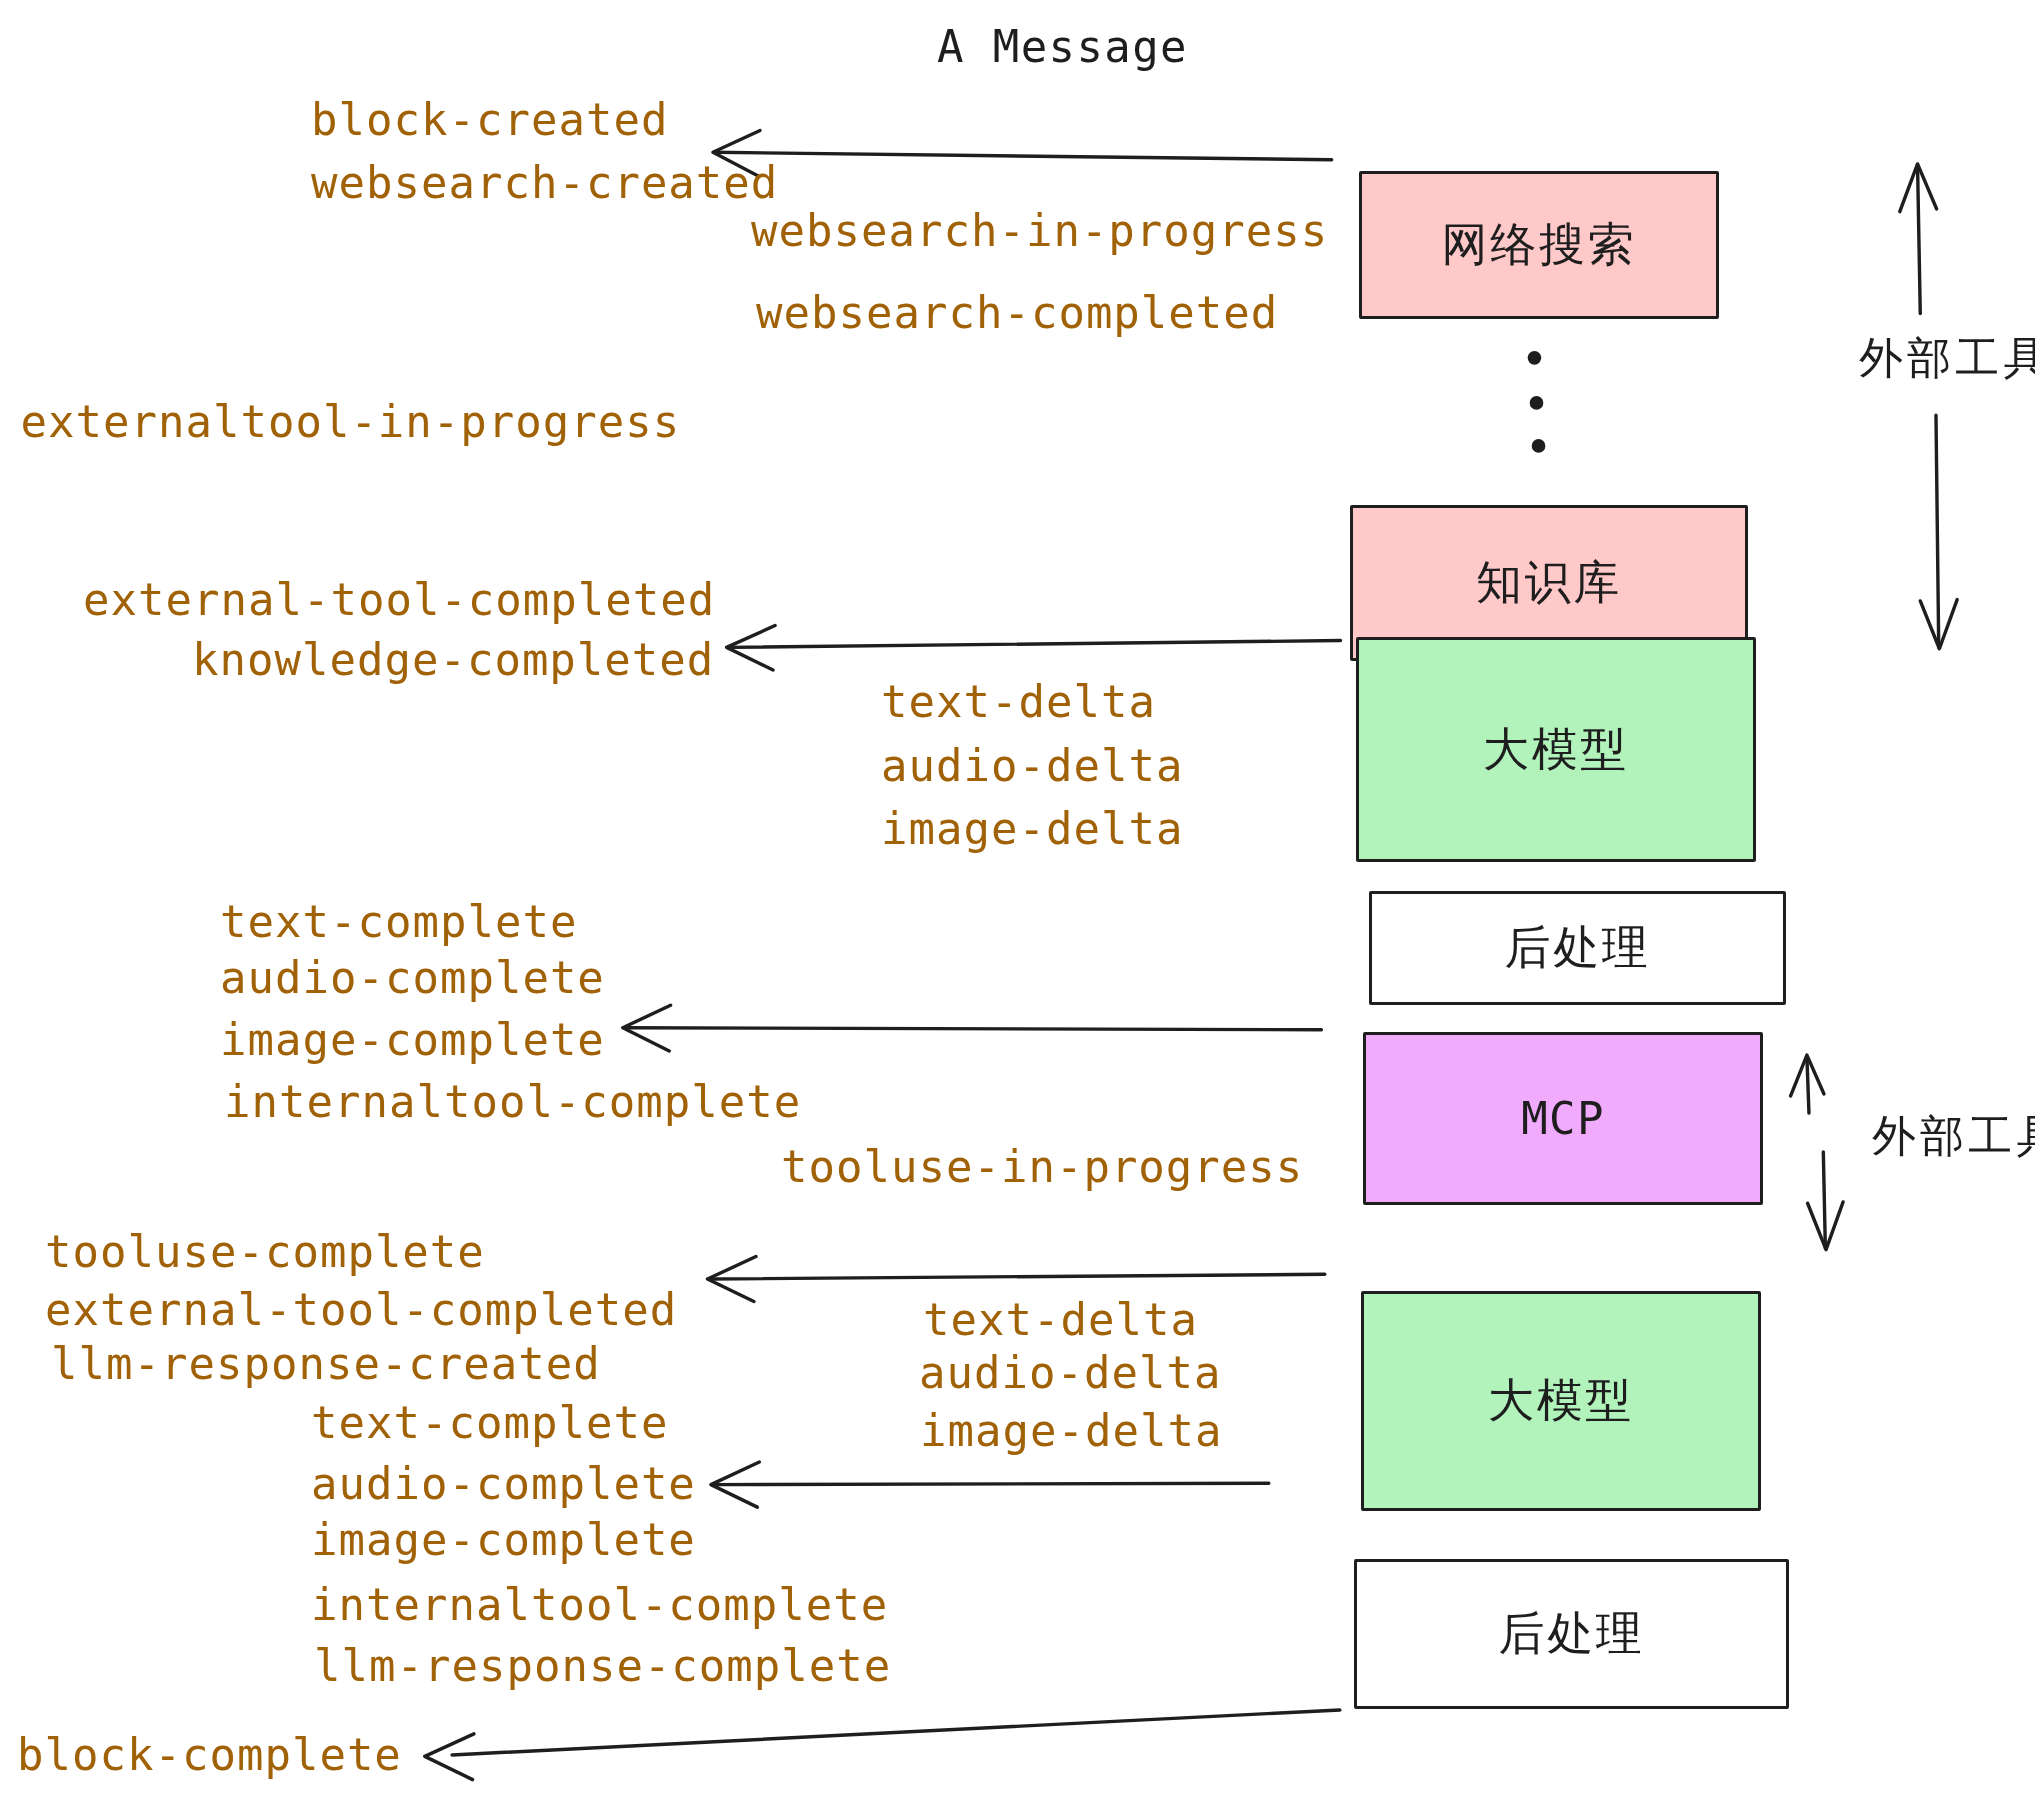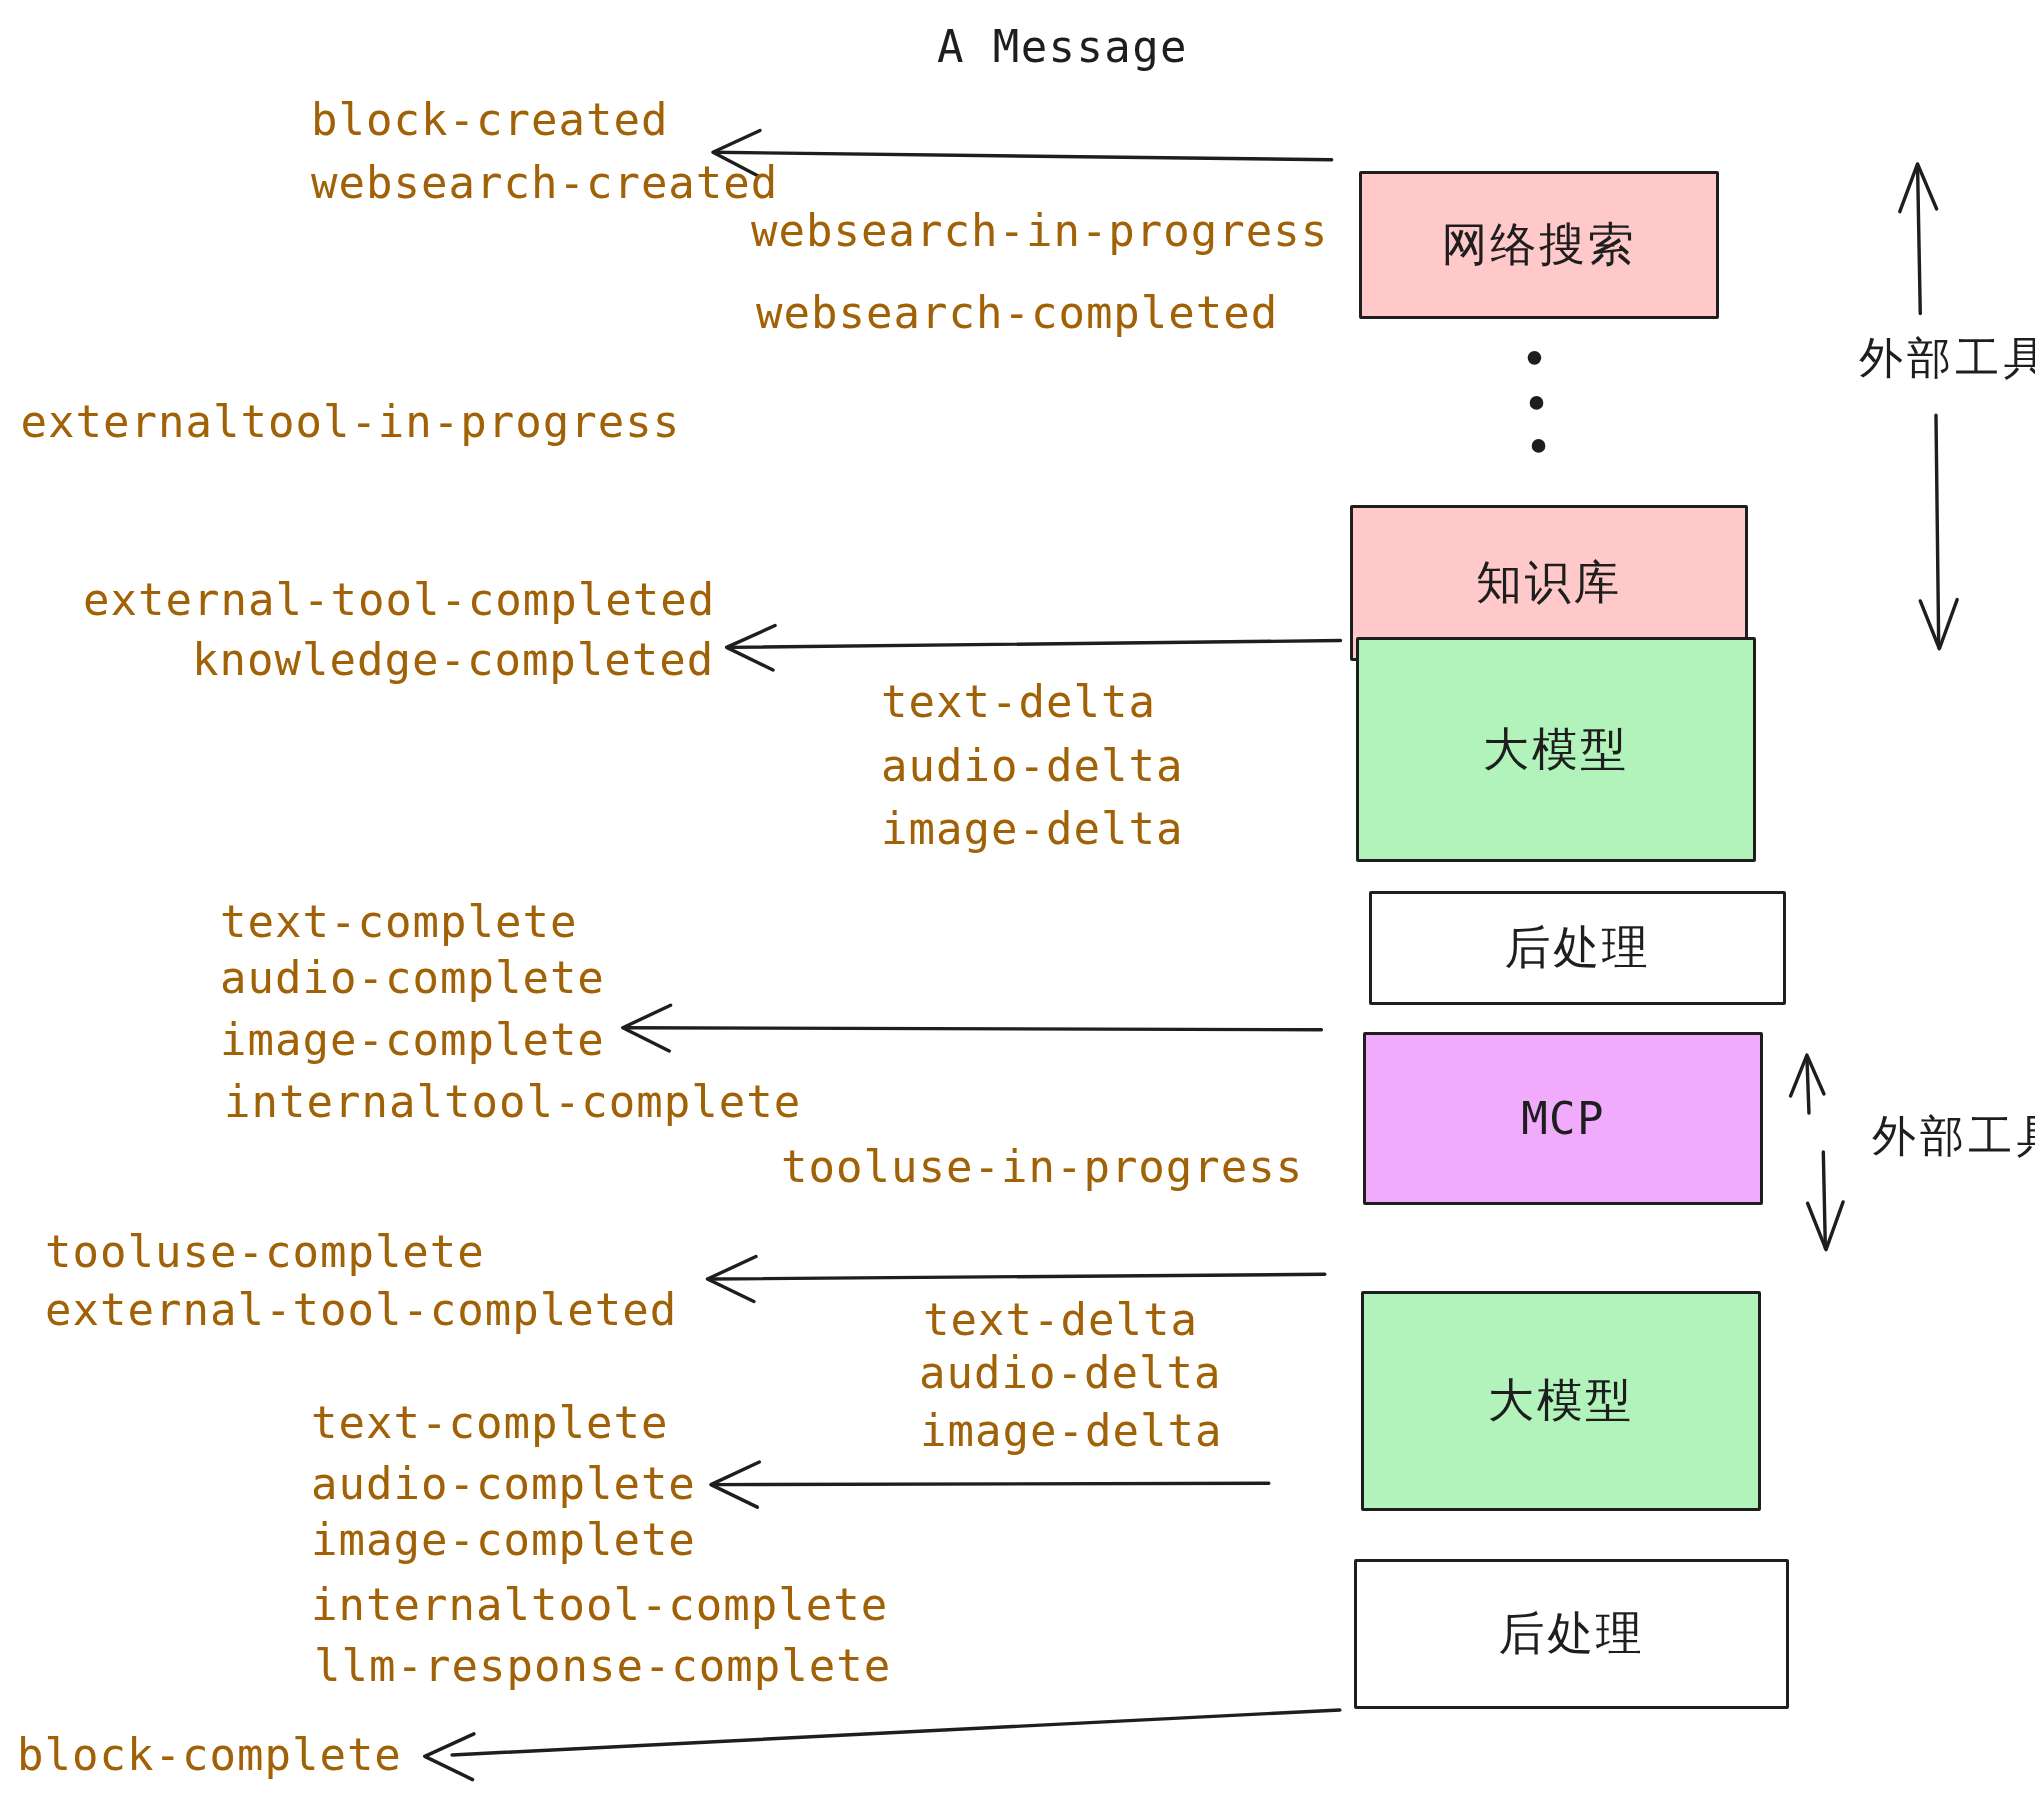--- a/index.html
+++ b/index.html
@@ -135,20 +135,21 @@
   <div class="ev" style="left:881px;top:680px">text-delta</div>
   <div class="ev" style="left:881px;top:744px">audio-delta</div>
   <div class="ev" style="left:881px;top:807px">image-delta</div>
   <div class="ev" style="left:220px;top:900px">text-complete</div>
   <div class="ev" style="left:220px;top:956px">audio-complete</div>
   <div class="ev" style="left:220px;top:1018px">image-complete</div>
   <div class="ev" style="left:224px;top:1080px">internaltool-complete</div>
   <div class="ev" style="left:781px;top:1145px">tooluse-in-progress</div>
   <div class="ev" style="left:45px;top:1230px">tooluse-complete</div>
   <div class="ev" style="left:45px;top:1288px">external-tool-completed</div>
+  <div class="ev" style="left:51px;top:1342px">llm-response-created</div>
   <div class="ev" style="left:923px;top:1298px">text-delta</div>
   <div class="ev" style="left:919px;top:1351px">audio-delta</div>
   <div class="ev" style="left:920px;top:1409px">image-delta</div>
   <div class="ev" style="left:311px;top:1401px">text-complete</div>
   <div class="ev" style="left:311px;top:1462px">audio-complete</div>
   <div class="ev" style="left:311px;top:1518px">image-complete</div>
   <div class="ev" style="left:311px;top:1583px">internaltool-complete</div>
   <div class="ev" style="left:314px;top:1644px">llm-response-complete</div>
   <div class="ev" style="left:17px;top:1733px">block-complete</div>
 

